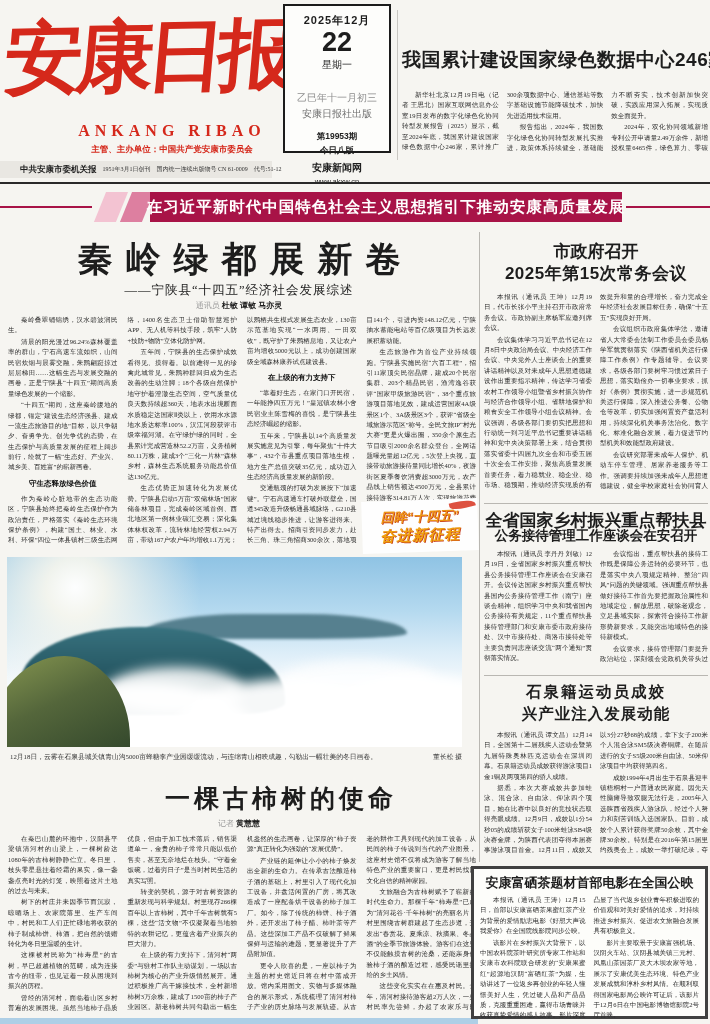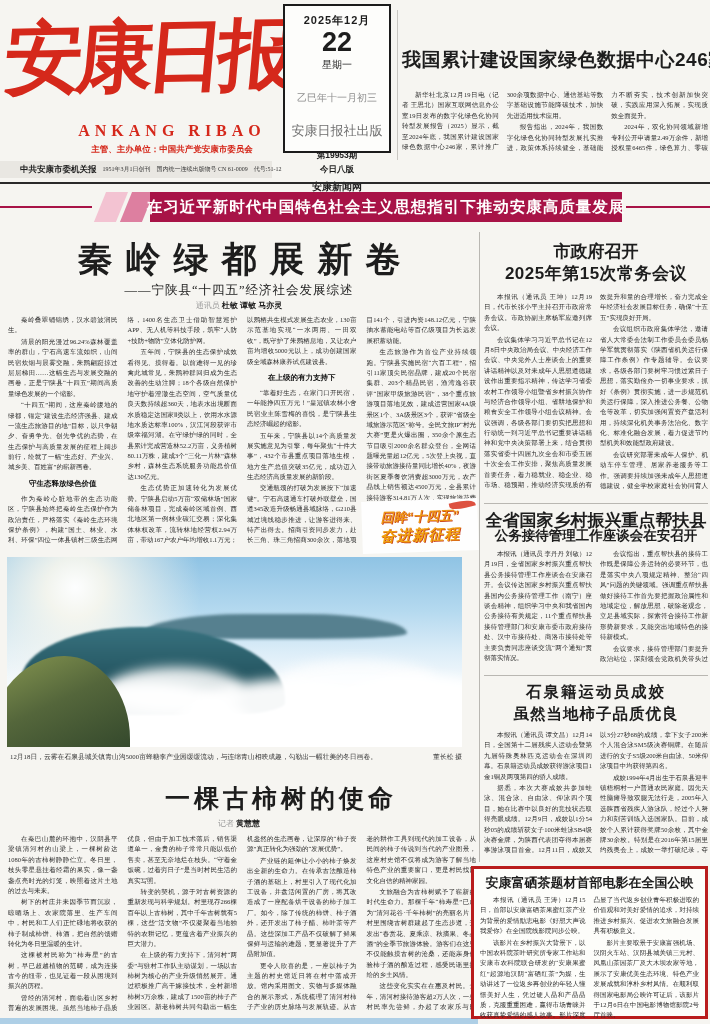--- a/index.html
+++ b/index.html
@@ -16,21 +16,21 @@
              font-family:"Liberation Sans",sans-serif}
   .org-strip{left:0;top:161px;width:272px;height:17px;background:#e9e7e2;display:flex;align-items:center;gap:6px;padding:0 20px}
   .org-bold{font-weight:bold;font-size:8.5px;font-family:"Liberation Sans",sans-serif;white-space:nowrap}
   .org-rest{font-size:6px;color:#333;white-space:nowrap}
   .datebox{left:283px;top:4px;width:108px;height:149px;border:2px solid #1b1b1b;background:#fdfdfb;
            display:flex;flex-direction:column;align-items:center;padding-top:7px;font-family:"Liberation Sans",sans-serif}
   .db-ym{font-size:11px;font-weight:bold;letter-spacing:1px}
   .db-day{font-size:27px;font-weight:bold;line-height:1.05;font-family:"Liberation Sans",sans-serif}
   .db-week{font-size:10px;font-weight:normal;margin-top:2px}
   .db-lunar{font-size:10px;color:#8e8e8e;margin-top:19px;font-family:Liberation Mono, monospace}
-  .db-pub{font-size:13px;color:#6f6f6f;margin-top:17px;font-family:Liberation Sans, sans-serif}
+  .db-pub{font-size:10px;color:#6f6f6f;margin-top:2px;font-family:Liberation Sans, sans-serif}
   .db-issue{font-size:8.5px;font-weight:bold;margin-top:10px}
   .db-pages{font-size:8.5px;font-weight:bold;margin-top:2px}
   .db-site{font-size:10px;font-weight:bold;margin-top:4px}
   .db-url{font-size:7.5px;margin-top:2px}
   .vdiv-top{left:397px;top:10px;width:1px;height:150px;background:#c9c7c2}
   
   .top-art-hl{left:402px;top:47px;width:306px;font-size:19px;font-weight:bold;letter-spacing:0.5px;
               font-family:"Liberation Sans",sans-serif;text-align:center;white-space:nowrap}
   .top-art-body{left:402px;top:90px;width:306px;height:72px;column-count:3;column-gap:8px;overflow:hidden}
   
@@ -100,21 +100,21 @@
   .gov-hl2{top:262px;font-size:17px;letter-spacing:0.5px}
   .gov-body{left:484px;top:292px;width:224px;height:206px;column-count:2;column-gap:8px;overflow:hidden}
   .hdiv1{left:484px;top:503px;width:224px;height:1px;background:#b9b7b2}
   .rec-hl1{top:509px;font-size:17px}
   .rec-hl2{top:527px;font-size:13.5px}
   .rec-body{left:484px;top:549px;width:224px;height:122px;column-count:2;column-gap:8px;overflow:hidden}
   .hdiv2{left:484px;top:675px;width:224px;height:1px;background:#b9b7b2}
   .ath-hl1{top:682px;font-size:15.5px;font-family:"Liberation Serif",serif;letter-spacing:2px}
   .ath-hl2{top:704px;font-size:15.5px;font-family:"Liberation Serif",serif;letter-spacing:1px}
   .ath-body{left:484px;top:730px;width:224px;height:130px;column-count:2;column-gap:8px;overflow:hidden}
-  .movie-box{left:471px;top:866px;width:237px;height:153px;border:3px solid #b91c1c;background:#fdfdfa;padding:5px 6px}
+  .movie-box{left:471px;top:866px;width:237px;height:153px;border:3px solid #404040;background:#fdfdfa;padding:5px 6px}
   .movie-hl{text-align:center;font-size:13px;font-weight:bold;font-family:"Liberation Sans",sans-serif;
             white-space:nowrap;margin-bottom:3px}
   .movie-body{column-count:2;column-gap:8px;height:128px;overflow:hidden}
 </style>
 </head>
 <body>
 
 <div class="page">
 
   <div class="abs logo">安康日报</div>
@@ -233,21 +233,21 @@
   <div class="abs r-hl rec-hl2">公务接待管理工作座谈会在安召开</div>
   <div class="abs rec-body bt">
       <p>本报讯（通讯员 李丹丹 刘敏）12月19日，全省国家乡村振兴重点帮扶县公务接待管理工作座谈会在安康召开。会议传达国家乡村振兴重点帮扶县国内公务接待管理工作（南宁）座谈会精神，组织学习中央和我省国内公务接待有关规定，11个重点帮扶县接待管理部门和安康市委市政府接待处、汉中市接待处、商洛市接待处等主要负责同志座谈交流“两个通知”贯彻落实情况。</p>
       <p>会议指出，重点帮扶县的接待工作既是保障公务运转的必要环节，也是落实中央八项规定精神、整治“四风”问题的关键领域。强调重点帮扶县做好接待工作首先要把握政治属性和地域定位，解放思想，破除老观念，立足县域实际，探索符合接待工作新形势新要求，又能突出地域特色的接待新模式。</p>
       <p>会议要求，接待管理部门要提升政治站位，深刻领会党政机关带头过紧日子的明确要求，厉行勤俭节约，切实将中央和省委有关规定落到实处；转变思想观念，立足帮扶县定位，探索“有特色、省成本”的接待新模式；严格执行规定，认真落实公函制度、费用交纳等刚性要求，杜绝超标准、搞变通的行为；完善制度措施，细化落实接待标准、经费管理等实操细则，形成闭环管理。</p>
     </div>
 
   <div class="abs hdiv2"></div>
 
   <div class="abs r-hl ath-hl1">石泉籍运动员成姣</div>
-  <div class="abs r-hl ath-hl2">虽然当地柿子品质优良</div>
+  <div class="abs r-hl ath-hl2">兴产业注入发展动能</div>
   <div class="abs ath-body bt">
       <p>本报讯（通讯员 谭文昌）12月14日，全国第十二届残疾人运动会暨第九届特殊奥林匹克运动会在深圳闭幕。石泉籍运动员成姣获得游泳项目1金1铜及两项第四的骄人成绩。</p>
       <p>据悉，本次大赛成姣共参加蛙泳、混合泳、自由泳、仰泳四个项目，她在比赛中以良好的竞技状态取得亮眼成绩。12月9日，成姣以1分54秒05的成绩斩获女子100米蛙泳SB4级决赛金牌，为陕西代表团夺得本届赛事游泳项目首金。12月11日，成姣又以3分27秒68的成绩，拿下女子200米个人混合泳SM5级决赛铜牌。在随后进行的女子S5级200米自由泳、50米仰泳项目中均获得第四名。</p>
       <p>成姣1994年4月出生于石泉县迎丰镇梧桐村一户普通农民家庭。因先天性脑瘫导致双腿无法行走，2005年入选陕西省残疾人游泳队，经过个人努力和刻苦训练入选国家队。目前，成姣个人累计获得奖牌50余枚，其中金牌30余枚。特别是在2016年第15届里约残奥会上，成姣一举打破纪录，夺得女子SM4级150米混合泳、SB3级50米蛙泳、S4级50米仰泳三枚金牌，成为全国首个获得3枚残奥会金牌的运动员。</p>
     </div>
 
   <div class="abs movie-box">
     <div class="movie-hl">安康富硒茶题材首部电影在全国公映</div>
     <div class="movie-body bt">
         <p>本报讯（通讯员 王涛）12月15日，首部以安康富硒茶果蜜红茶产业为背景的爱情励志电影《好想大声说我爱你》在全国院线影院同步公映。</p>

